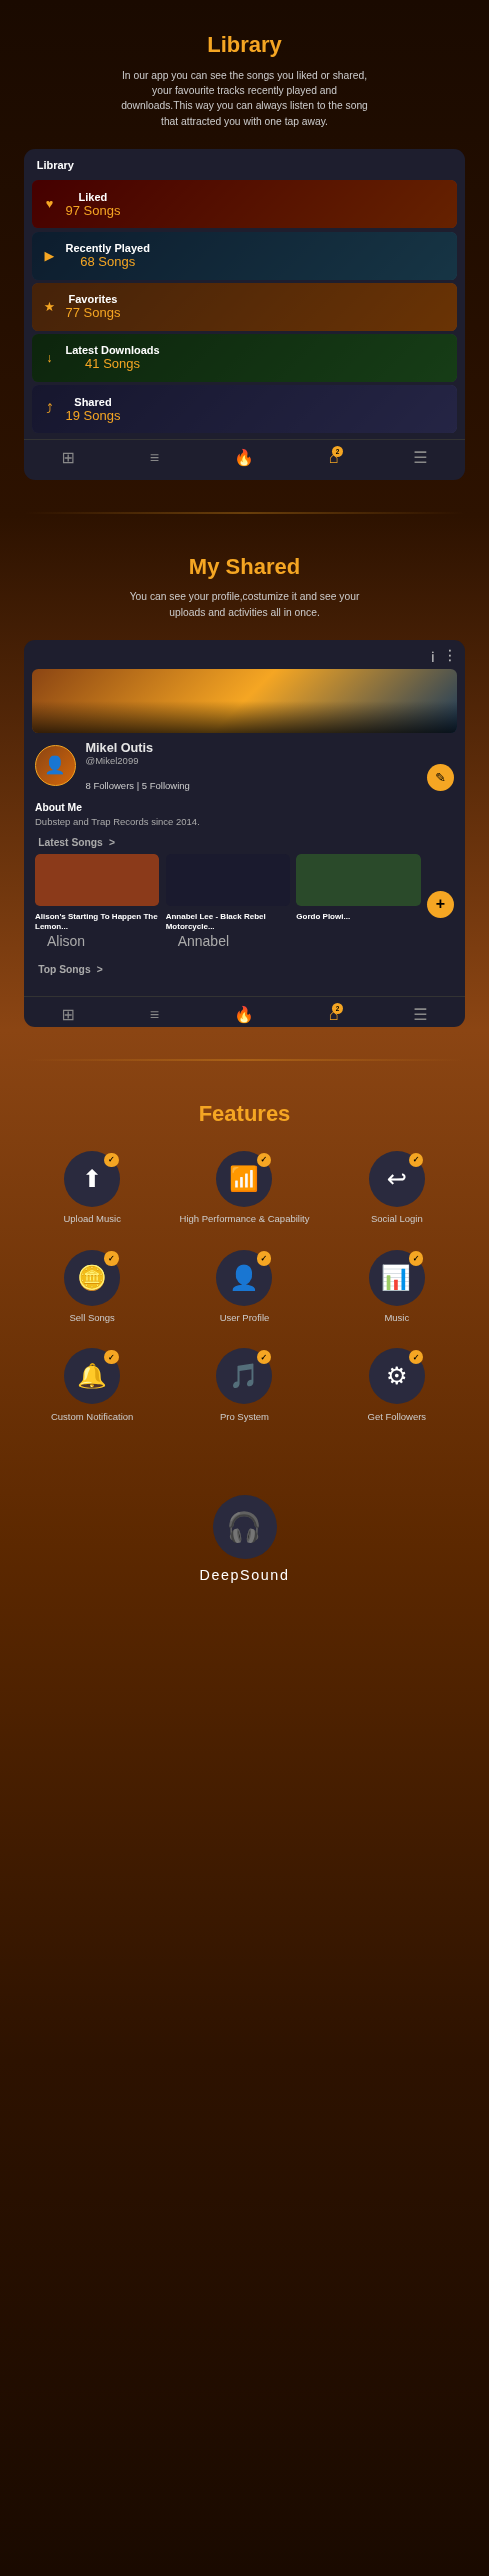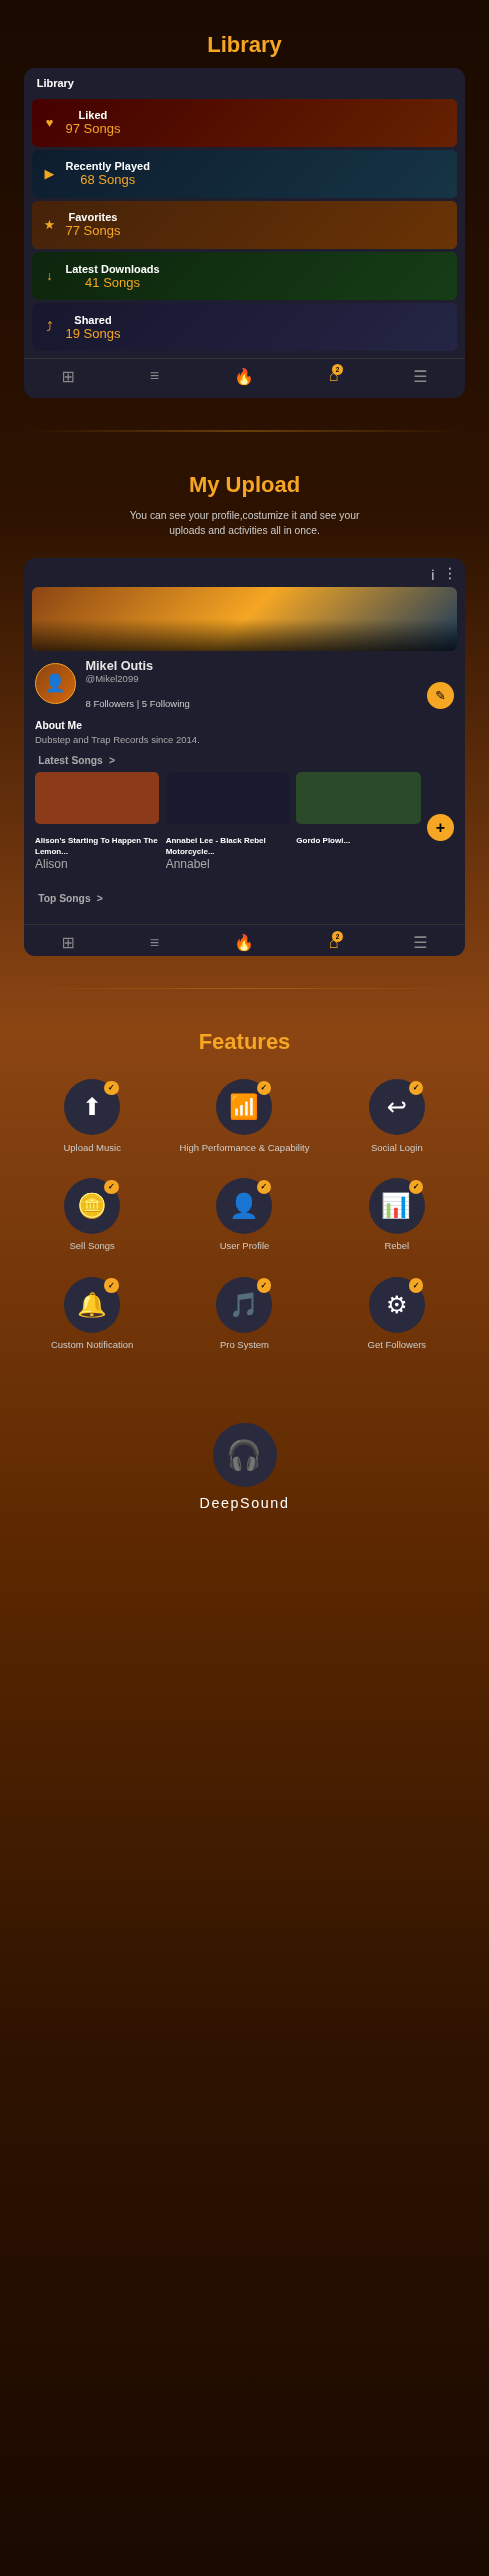--- a/index.html
+++ b/index.html
@@ -273,31 +273,32 @@
       border-radius: 4.8px;
       overflow: hidden;
       position: relative;
     }
     .song-thumb-color {
       width: 100%;
       height: 52px;
       border-radius: 4.8px;
     }
     .song-thumb-info {
-      padding: 12px 0;
+      padding: 6px 0;
     }
     .song-thumb-title {
       font-size: 8px;
       color: #fff;
       font-weight: bold;
       line-height: 1.3;
     }
     .song-thumb-artist {
-      font-size: 12px;
+      font-size: 14px;
       color: #aaa;
+      margin-left: 12px;
     }
 
     .add-song-btn {
       width: 27px;
       height: 27px;
       background: #f5a623;
       border-radius: 50%;
       display: flex;
       align-items: center;
       justify-content: center;
@@ -396,20 +397,21 @@
       height: 1.6px;
       background: linear-gradient(90deg, transparent, rgba(245,166,35,0.3), transparent);
       margin: 8px 24px;
     }
   </style>
 </head>
 <body>
 
 <div class="library-section">
   <div class="section-title">Library</div>
+  <div class="section-desc">In our app you can see the songs you liked or shared, your favourite tracks recently played and downloads.This way you can always listen to the song that attracted you with one tap away.</div>
 
   <div class="library-card">
     <div class="library-card-header">Library</div>
 
     <div id="library-items-container">
         <div class="library-item">
           <div class="library-item-bg bg-liked"></div>
           <div class="library-item-overlay"></div>
           <div class="library-item-content">
             <span class="library-item-icon">♥</span>
@@ -483,21 +485,21 @@
       <div class="bottom-nav-item">
         <span class="bottom-nav-icon">☰</span>
       </div>
     </div>
   </div>
 </div>
 
 <div class="section-divider"></div>
 
 <div class="profile-section">
-  <div class="section-title">My Upload</div>
+  <div class="section-title">My Shared</div>
   <div class="section-desc">You can see your profile,costumize it and see your uploads and activities all in once.</div>
 
   <div class="profile-card">
     <div class="profile-card-topbar">
       <span>ℹ</span>
       <span>⋮</span>
     </div>
 
     <div class="profile-banner">
       <div class="profile-banner-overlay"></div>
@@ -619,21 +621,21 @@
           <span>👤</span>
           <div class="feature-badge">✓</div>
         </div>
         <div class="feature-label">User Profile</div>
       </div>
       <div class="feature-item">
         <div class="feature-icon-wrap">
           <span>📊</span>
           <div class="feature-badge">✓</div>
         </div>
-        <div class="feature-label">Rebel</div>
+        <div class="feature-label">Music</div>
       </div>
       <div class="feature-item">
         <div class="feature-icon-wrap">
           <span>🔔</span>
           <div class="feature-badge">✓</div>
         </div>
         <div class="feature-label">Custom Notification</div>
       </div>
       <div class="feature-item">
         <div class="feature-icon-wrap">

